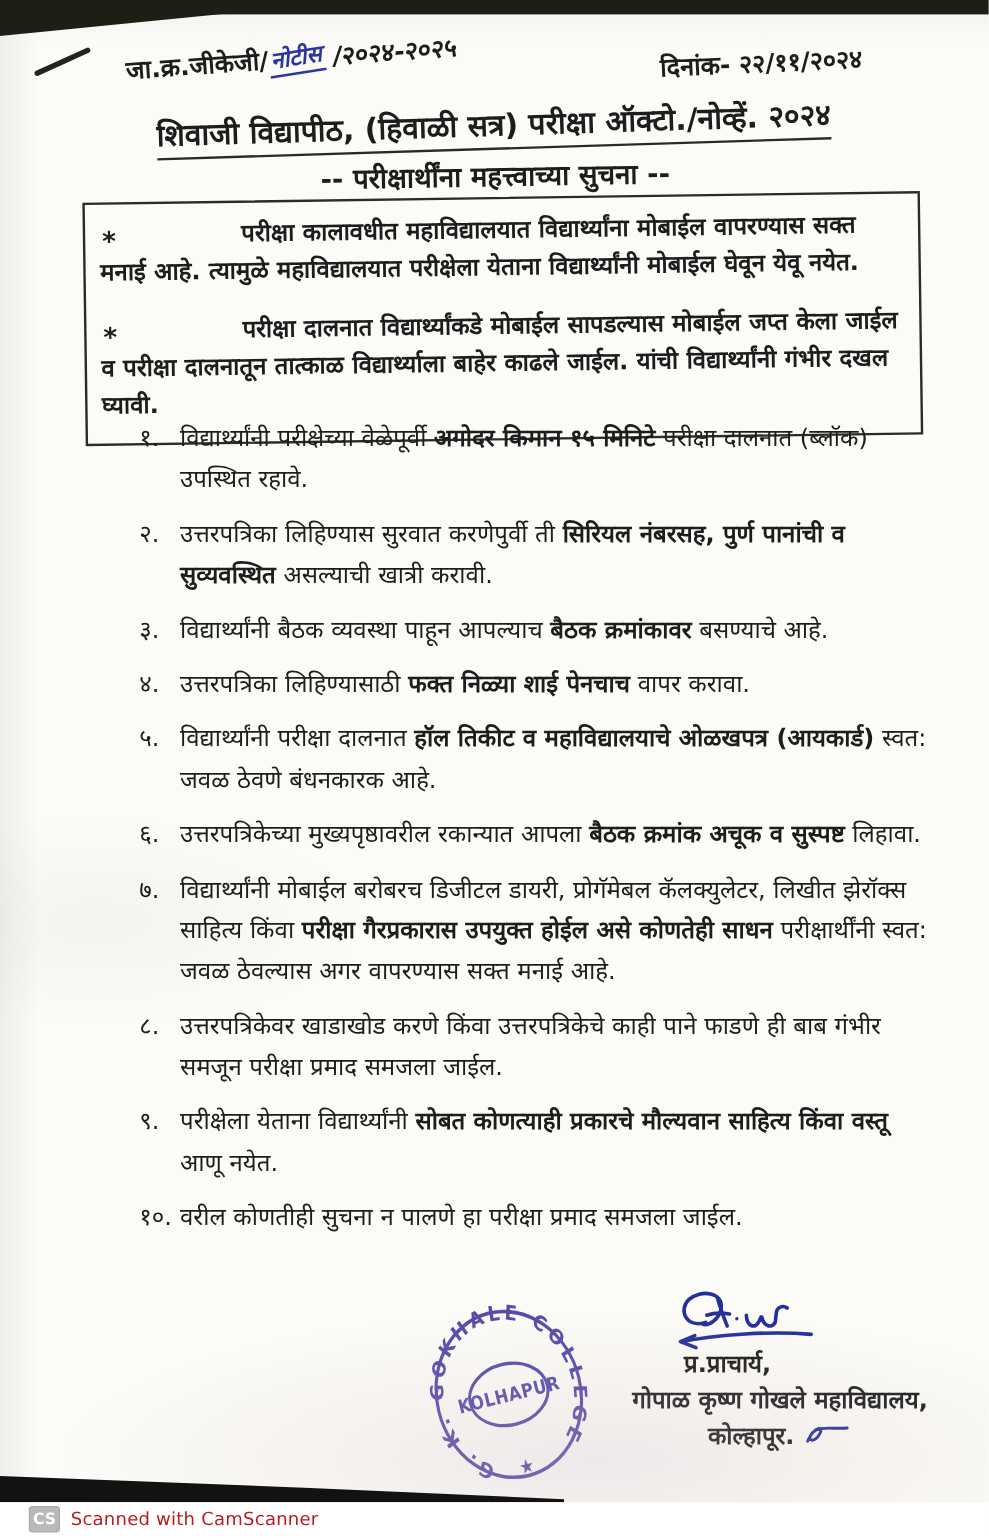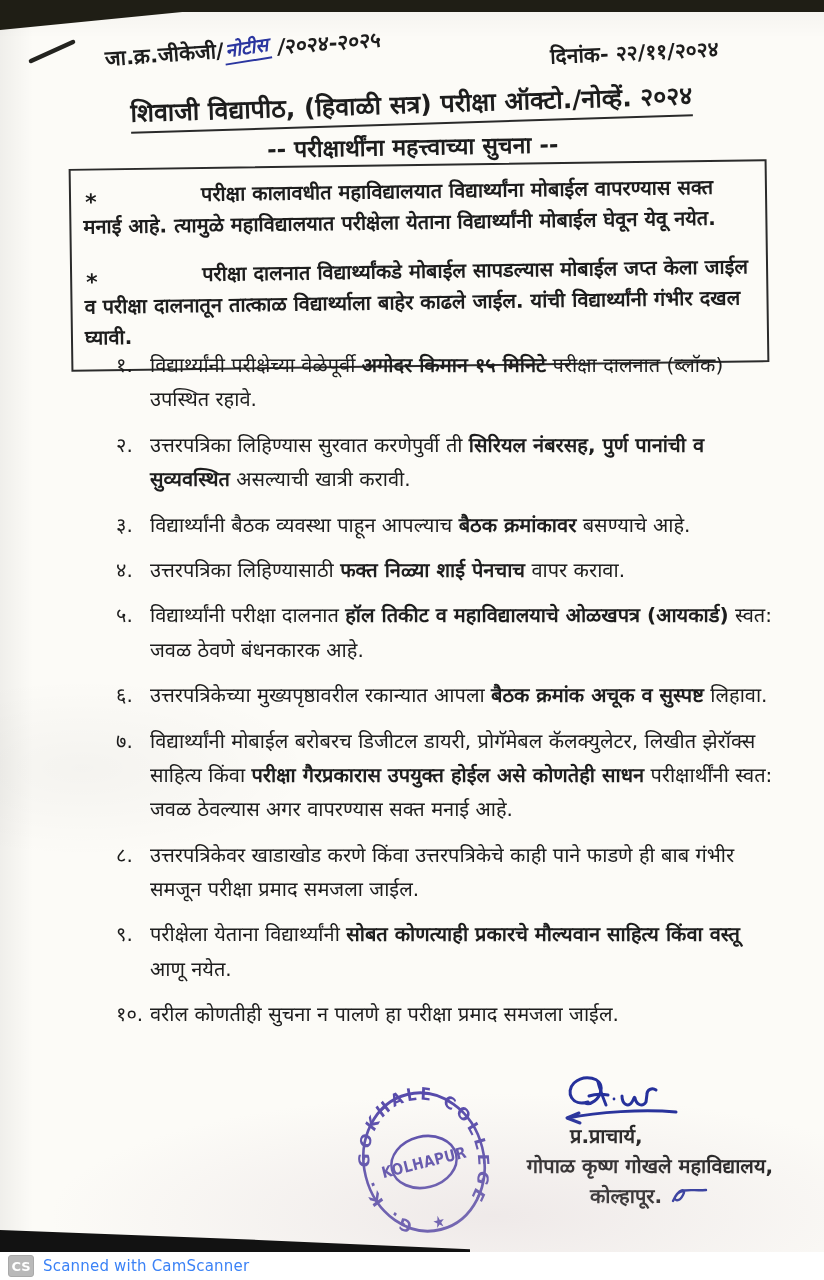--- a/index.html
+++ b/index.html
@@ -71,27 +71,27 @@
   .sig-college{font-size:20px;text-align:center;margin-top:3px;white-space:nowrap;}
   .sig-city-row{display:flex;justify-content:center;align-items:center;gap:6px;margin-top:3px;}
   .sig-city{font-size:20px;}
 
   
   .stamp{position:absolute;left:348px;top:1076px;z-index:3;opacity:0.92;}
 
   
   .footer-bar{
     position:absolute;bottom:0;left:0;right:0;height:28px;background:#ffffff;z-index:7;
-    display:flex;align-items:center;padding-left:8px;gap:9px;box-sizing:border-box;
+    display:flex;align-items:center;padding-left:24px;gap:9px;box-sizing:border-box;
   }
   .cs-badge{
     width:24px;height:20px;border-radius:3px;background:#b9b9b9;border:1px solid #a9a9a9;
     color:#ffffff;font-size:13px;font-weight:700;display:flex;align-items:center;justify-content:center;
   }
-  .footer-text{color:#3b82f6;font-size:15px;letter-spacing:0.2px;}
+  .footer-text{color:#b91c1c;font-size:15px;letter-spacing:0.2px;}
 </style>
 </head>
 <body>
 
 <div class="shading"></div>
 <div class="edge-top"></div>
 <div class="edge-top-wedge"></div>
 
 <div class="pen-mark">
   <svg width="54" height="30" viewBox="0 0 54 30">

